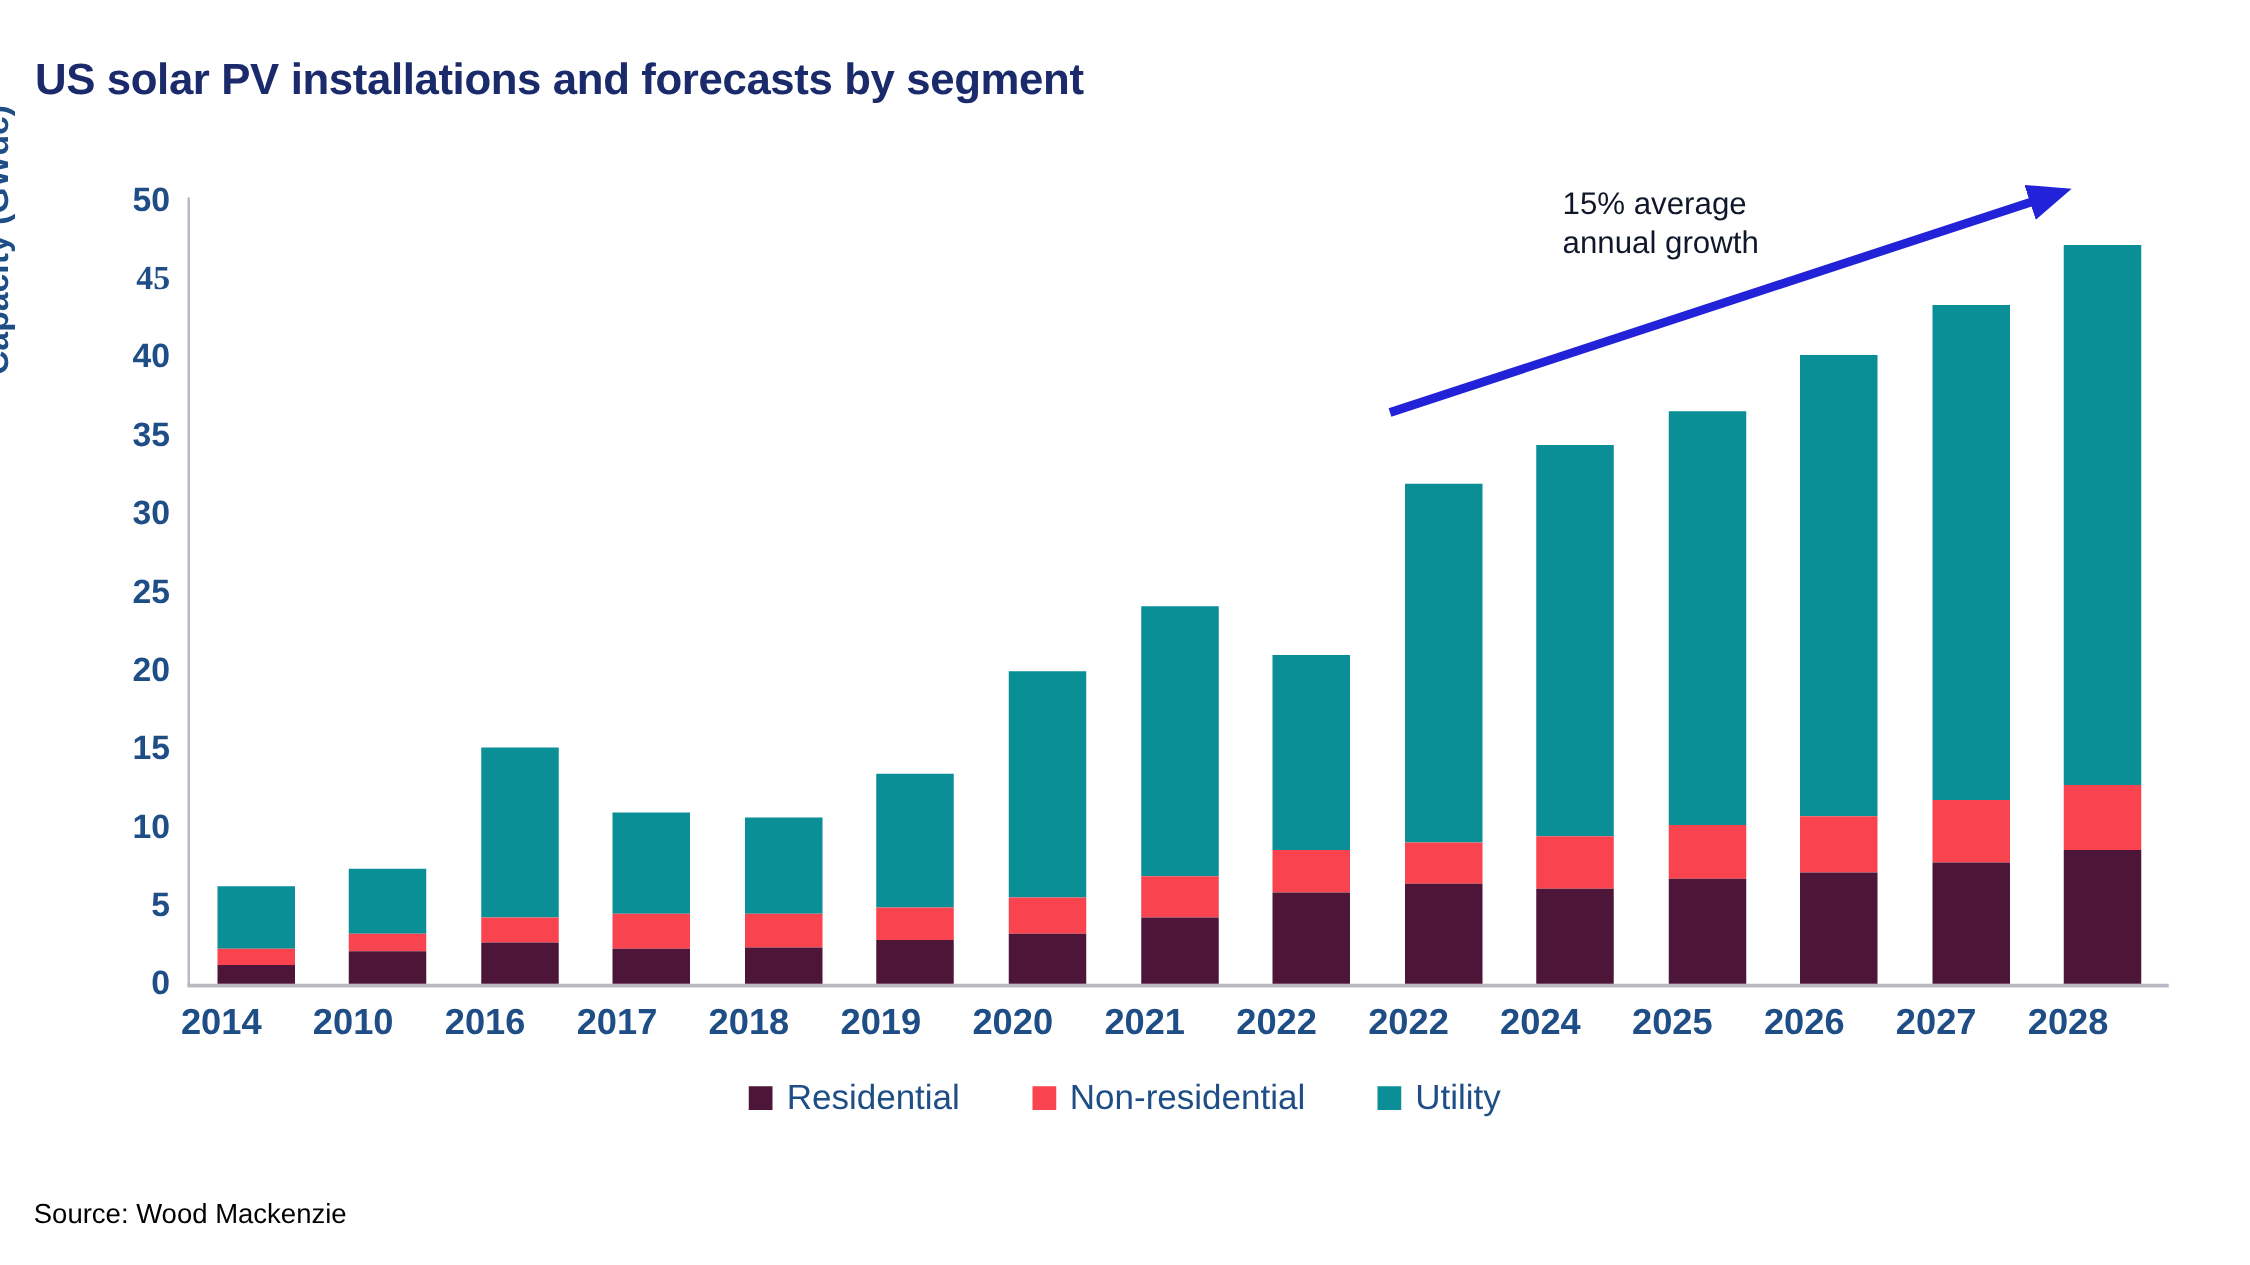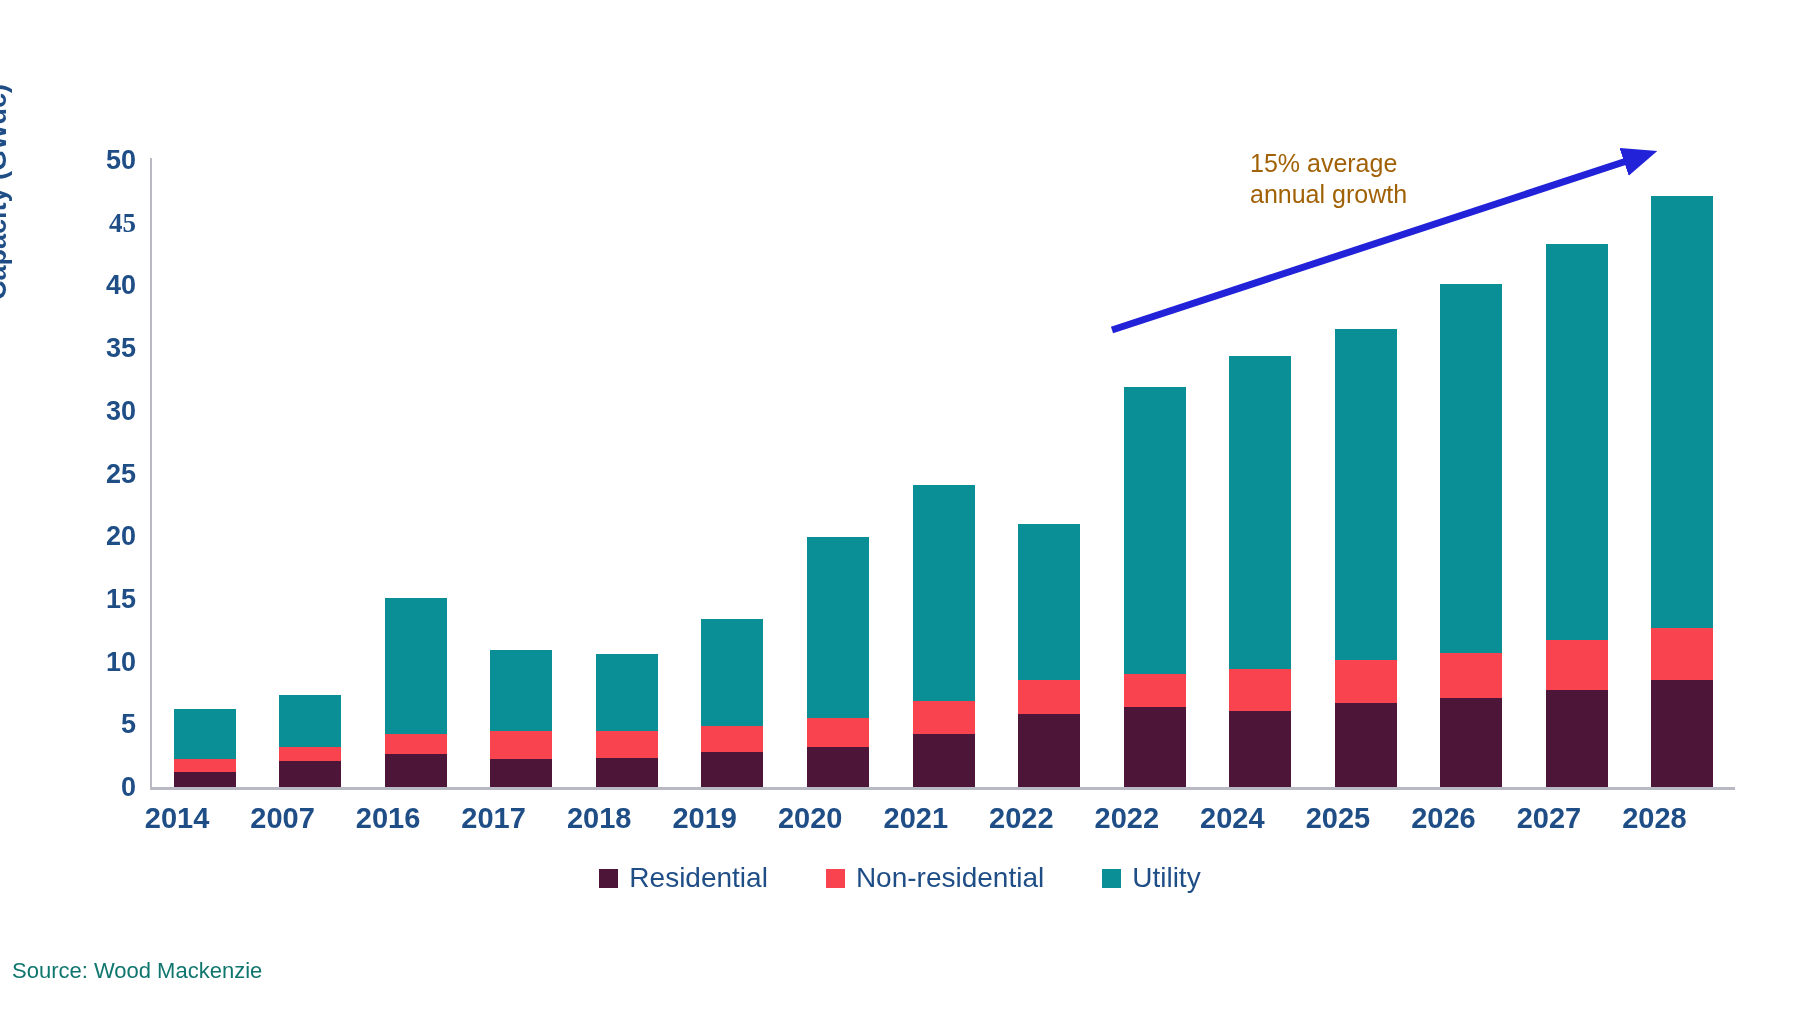--- a/index.html
+++ b/index.html
@@ -89,21 +89,21 @@
     font-size: 29px;
     font-weight: 700;
     color: #1F4E87;
   }
   
   #annotation-text {
     position: absolute;
     left: 1250px; top: 148px;
     font-size: 25px;
     line-height: 1.22;
-    color: #a16207;
+    color: #0f172a;
     text-align: left;
     white-space: pre-line;
   }
   #growth-arrow {
     position: absolute;
     left: 1100px; top: 130px;
     width: 600px; height: 230px;
     pointer-events: none;
   }
   
@@ -120,31 +120,32 @@
   .legend-swatch { width: 19px; height: 19px; display: block; }
   .legend-label {
     font-size: 28px;
     color: #1F4E87;
     font-weight: 400;
     white-space: nowrap;
   }
   
   #source-note {
     position: absolute;
-    left: 12px; top: 958px;
+    left: 27px; top: 958px;
     font-size: 22px;
-    color: #0f766e;
+    color: #000000;
     white-space: nowrap;
   }
 </style>
 </head>
 <body>
 
 <div id="root">
 
+  <div id="chart-title">US solar PV installations and forecasts by segment</div>
 
   <div id="y-axis-line"></div>
   <div id="x-axis-line"></div>
 
   <div id="y-axis-title">Capacity (GWdc)</div>
 
   <div id="y-ticks">
       <div class="y-tick-label" style="top: 787px;">0</div>
       <div class="y-tick-label" style="top: 724.3px;">5</div>
       <div class="y-tick-label" style="top: 661.6px;">10</div>
@@ -152,21 +153,21 @@
       <div class="y-tick-label" style="top: 536.2px;">20</div>
       <div class="y-tick-label" style="top: 473.5px;">25</div>
       <div class="y-tick-label" style="top: 410.8px;">30</div>
       <div class="y-tick-label" style="top: 348.1px;">35</div>
       <div class="y-tick-label" style="top: 285.4px;">40</div>
       <div class="y-tick-label" style="top: 222.7px; font-family: Liberation Serif, serif;">45</div>
       <div class="y-tick-label" style="top: 160px;">50</div>
     </div>
   <div id="x-ticks">
       <div class="x-tick-label" style="left: 144.767px;">2014</div>
-      <div class="x-tick-label" style="left: 250.3px;">2007</div>
+      <div class="x-tick-label" style="left: 250.3px;">2010</div>
       <div class="x-tick-label" style="left: 355.833px;">2016</div>
       <div class="x-tick-label" style="left: 461.367px;">2017</div>
       <div class="x-tick-label" style="left: 566.9px;">2018</div>
       <div class="x-tick-label" style="left: 672.433px;">2019</div>
       <div class="x-tick-label" style="left: 777.967px;">2020</div>
       <div class="x-tick-label" style="left: 883.5px;">2021</div>
       <div class="x-tick-label" style="left: 989.033px;">2022</div>
       <div class="x-tick-label" style="left: 1094.57px;">2022</div>
       <div class="x-tick-label" style="left: 1200.1px;">2024</div>
       <div class="x-tick-label" style="left: 1305.63px;">2025</div>

